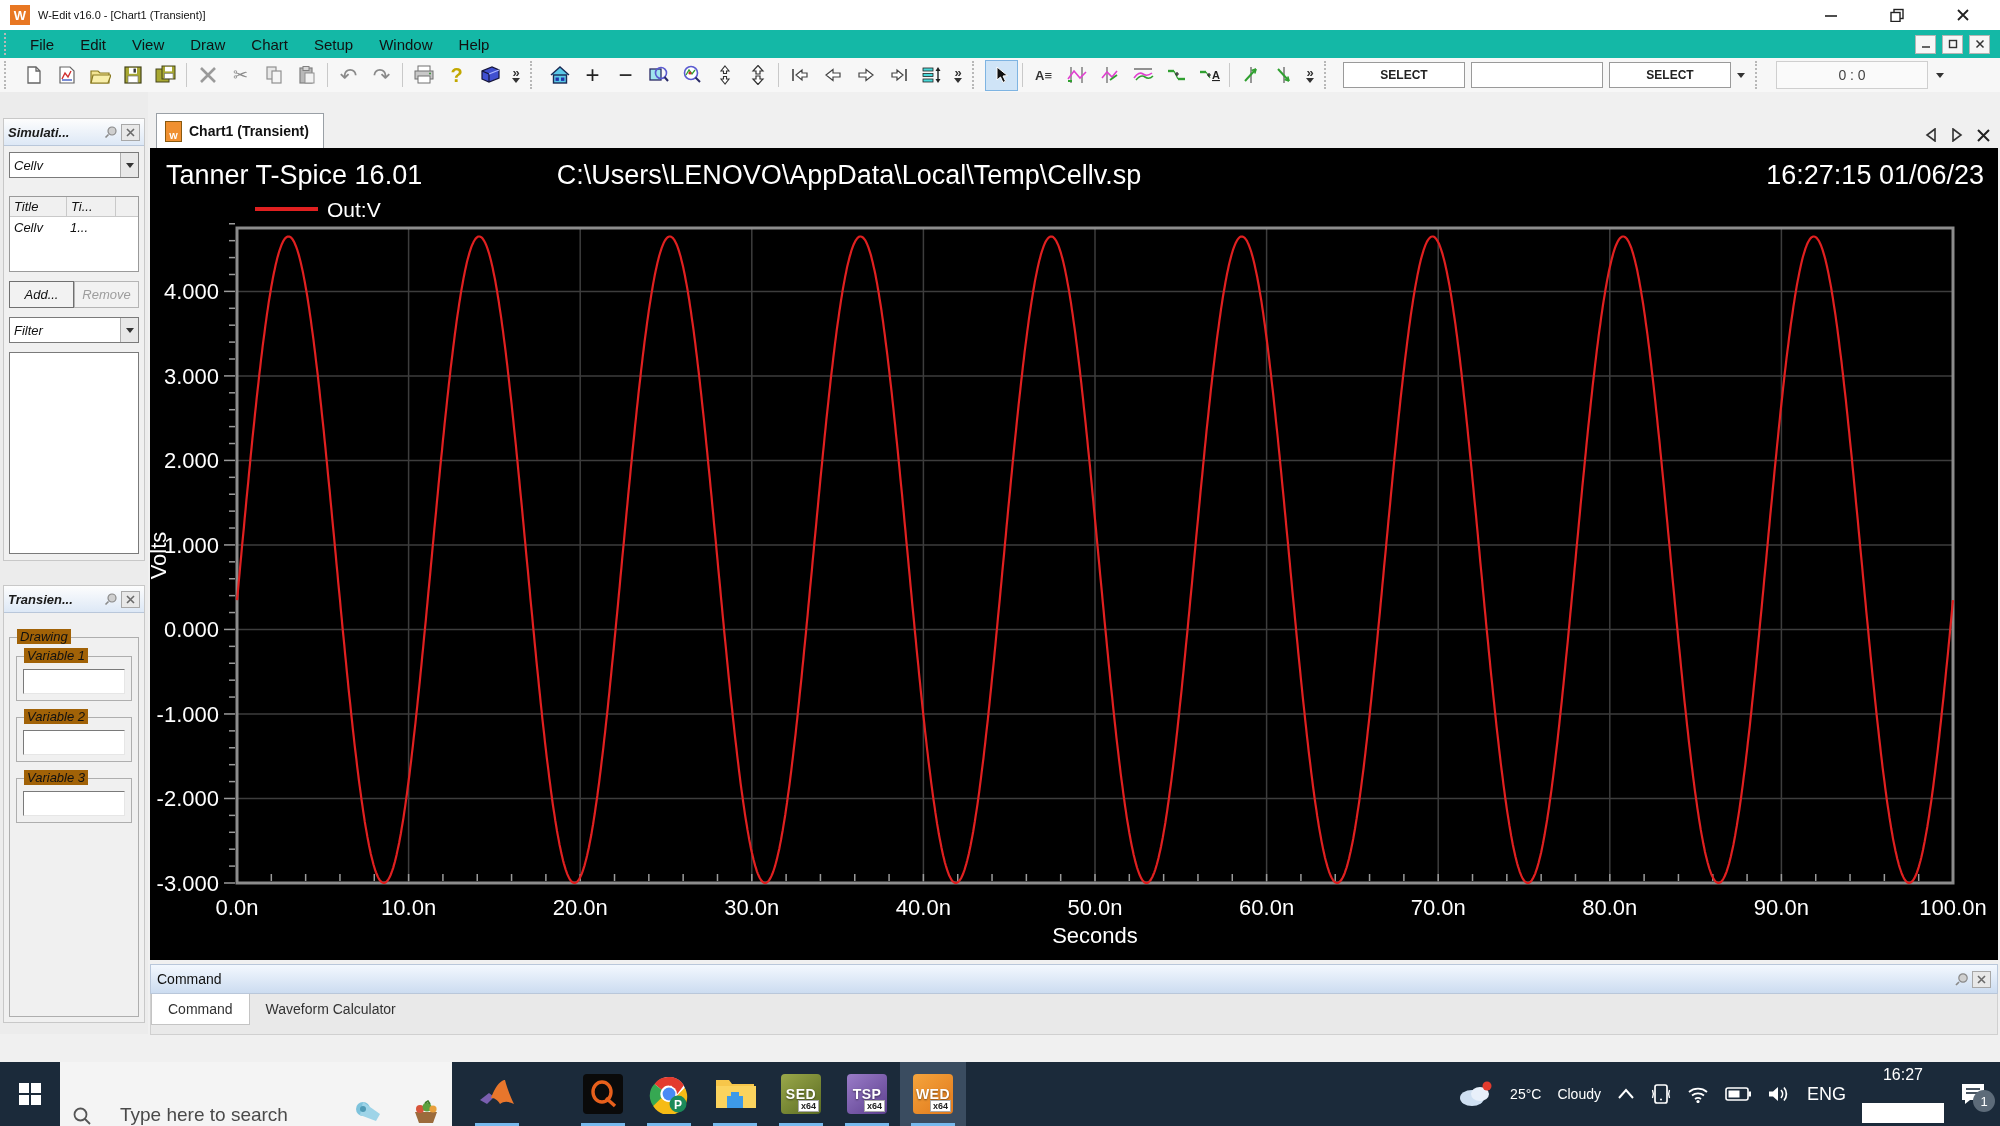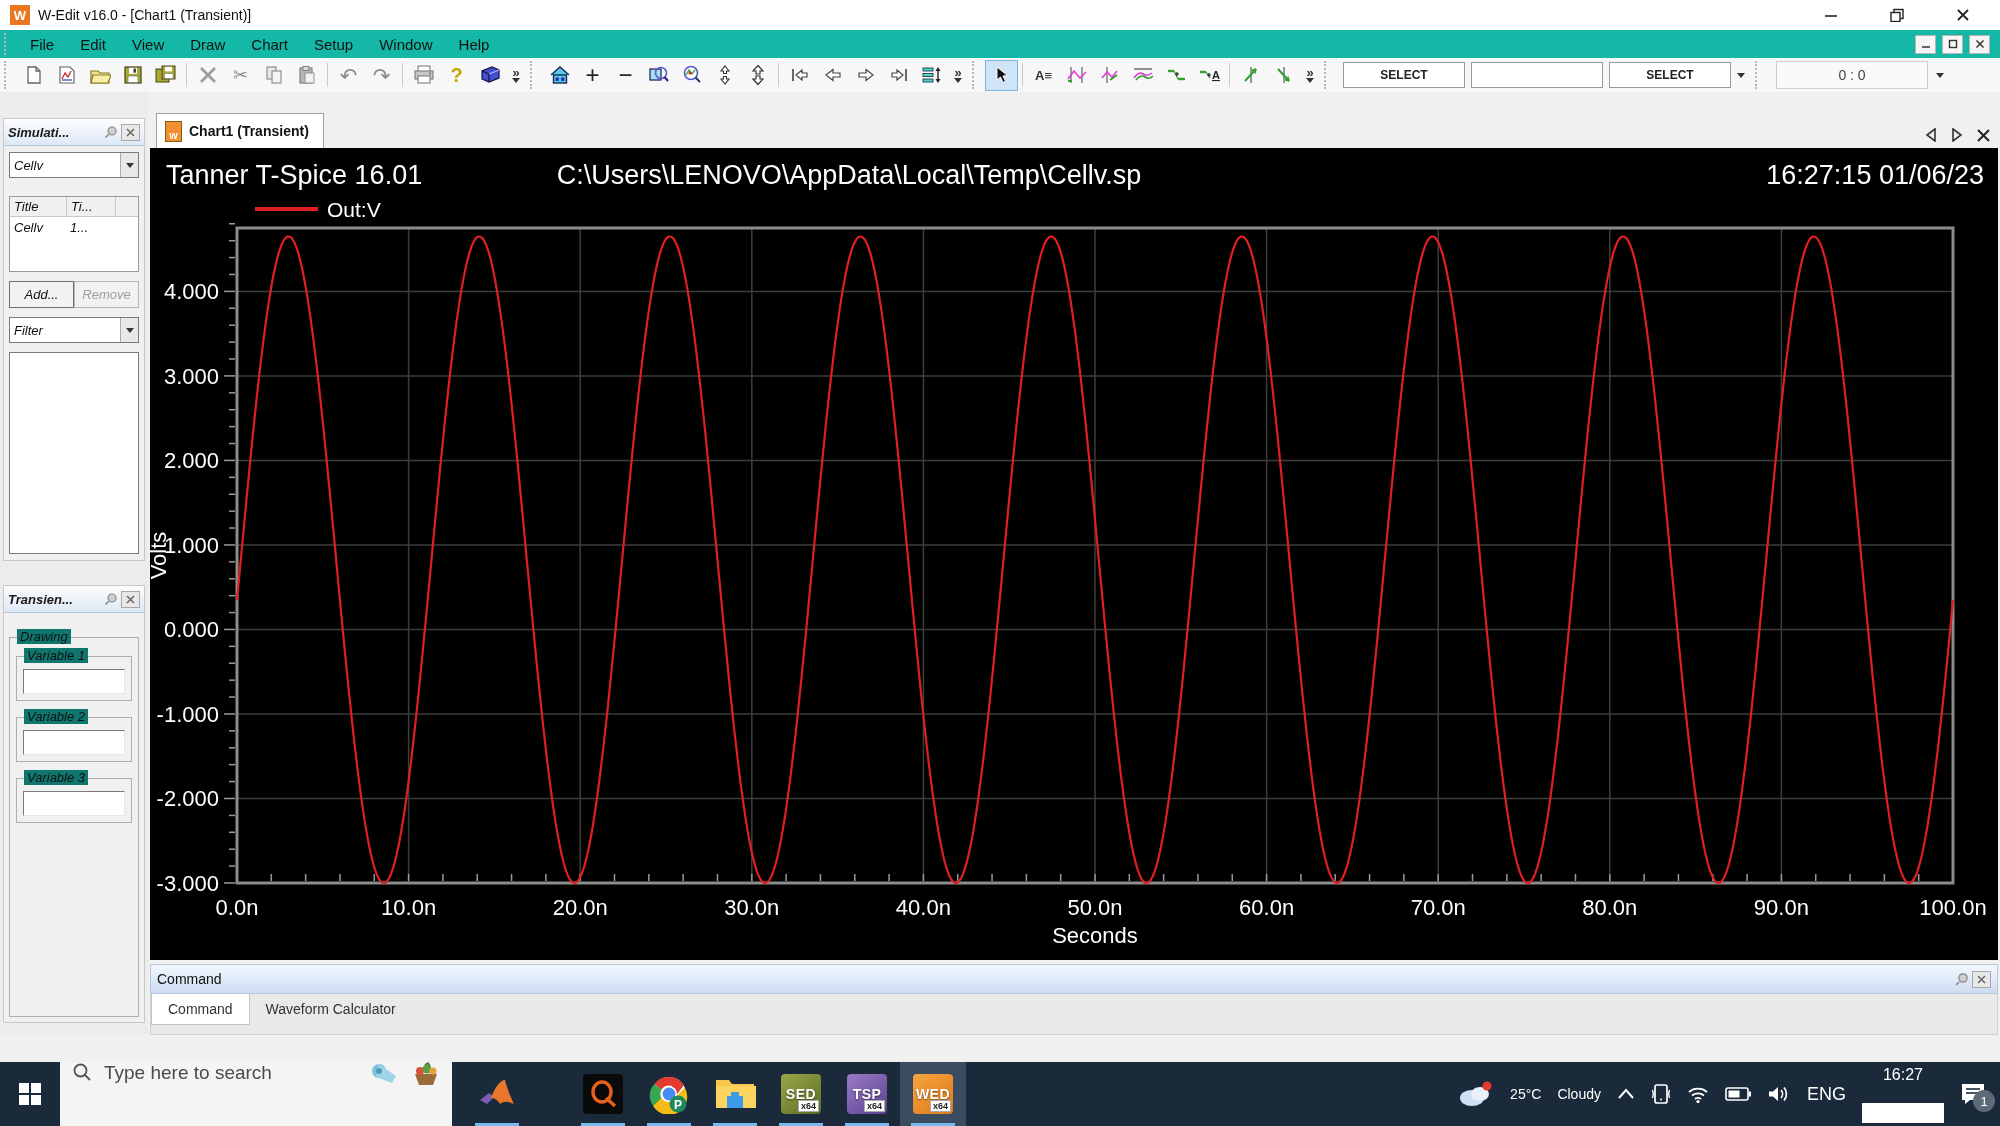--- a/index.html
+++ b/index.html
@@ -2,21 +2,21 @@
 <html><head>
 <meta charset="utf-8">
 <style>
   html,body{margin:0;padding:0;background:#444;}
   #app{position:relative;width:2000px;height:1126px;background:#f0f0f0;overflow:hidden;
        font-family:"Liberation Sans",sans-serif;color:#111;}
   
   .titlebar{position:absolute;top:0;left:0;right:0;height:30px;background:#fff;display:flex;align-items:center;}
   .app-ico{width:20px;height:20px;background:#e87722;color:#fff;font-weight:bold;font-size:13px;
            display:flex;align-items:center;justify-content:center;margin:0 8px 0 10px;}
-  .title-text{font-size:14px;}
+  .title-text{font-size:11px;}
   .winbtns{margin-left:auto;display:flex;align-items:center;gap:48px;padding-right:28px;}
   .winbtn{width:18px;height:18px;display:flex;align-items:center;justify-content:center;cursor:default;}
   
   .menubar{position:absolute;top:30px;left:0;right:0;height:28px;background:#14b8a6;display:flex;align-items:center;border-bottom:1px solid #e3e3e3;}
   .grip{width:7px;height:80%;border-left:2px dotted #b8b8b8;margin:0 4px;}
   .menu-item{padding:3px 13px;font-size:15px;}
   .mdibtns{margin-left:auto;display:flex;gap:6px;padding-right:10px;}
   .mdibtn{width:19px;height:17px;border:1px solid #b5b5b5;background:#f6f6f6;display:flex;align-items:center;justify-content:center;}
   
   .toolbar{position:absolute;top:58px;left:0;right:0;height:34px;background:#f7f7f7;border-bottom:1px solid #dcdcdc;display:flex;align-items:center;}
@@ -48,21 +48,21 @@
   .mt-head{display:flex;background:#f0f0f0;border-bottom:1px solid #c9c9c9;}
   .mt-head div{padding:2px 4px;border-right:1px solid #c9c9c9;}
   .mt-row{display:flex;}
   .mt-row div{padding:3px 4px;}
   .c1{width:48px;} .c2{width:40px;}
   .btn-row{display:flex;gap:0;margin-top:9px;}
   .sbtn{flex:1;height:25px;background:#f2f2f2;border:1px solid #707070;font-size:13px;display:flex;align-items:center;justify-content:center;}
   .sbtn.disabled{color:#9d9d9d;border-color:#b5b5b5;}
   .listbox{margin-top:9px;height:200px;background:#fff;border:1px solid #7a7a7a;}
   .group{border:1px solid #aeaeae;position:relative;padding:12px 6px 6px 6px;}
-  .group-label{position:absolute;top:-9px;left:7px;background:#0f766e;padding:0 3px;font-size:13px;}
+  .group-label{position:absolute;top:-9px;left:7px;background:#a16207;padding:0 3px;font-size:13px;}
   .win-input{height:23px;background:#fff;border:1px solid;border-color:#7a7a7a #e6e6e6 #e6e6e6 #7a7a7a;}
   
   .doc{position:absolute;left:148px;right:0;top:0;height:100%;background:#f0f0f0;}
   .tabbar{position:relative;height:56px;}
   .tab{position:absolute;left:8px;bottom:0;height:34px;background:#fff;border:1px solid #9aa0a6;border-bottom:none;
        display:flex;align-items:center;padding:0 14px 0 8px;font-size:14px;font-weight:bold;}
   .tab-ico{width:15px;height:19px;background:#f09030;border:1px solid #8a5a10;margin-right:7px;position:relative;}
   .tab-ico span{position:absolute;bottom:0;left:0;right:0;text-align:center;font-size:9px;color:#fff;font-weight:bold;}
   .tabnav{position:absolute;right:10px;bottom:6px;display:flex;gap:14px;align-items:center;}
   .chart-wrap{position:absolute;top:56px;left:2px;right:2px;height:812px;background:#000;}
@@ -75,21 +75,21 @@
   .cmd-tab.active{background:#fff;border:1px solid #c4c4c4;border-top:none;font-weight:normal;}
   
   .statusbar{position:absolute;top:1034px;left:0;right:0;height:28px;background:#f0f0f0;border-top:1px solid #d9d9d9;
              display:flex;align-items:stretch;font-size:14px;}
   .st-cell{display:flex;align-items:center;padding:0 8px;border-left:1px solid #dddddd;}
   .st-sel{flex:1;border-left:none;background:#f6f6f6;}
   .st-dim{color:#a6a6a6;}
   
   .taskbar{position:absolute;top:1062px;left:0;right:0;height:64px;background:#1b2a3a;display:flex;align-items:center;color:#fff;}
   .tk-start{width:60px;height:100%;display:flex;align-items:center;justify-content:center;}
-  .tk-search{width:392px;height:100%;background:#f4f4f4;color:#4a4a4a;display:flex;align-items:flex-start;gap:12px;padding:0 12px;box-sizing:border-box;}
+  .tk-search{width:392px;height:100%;background:#f4f4f4;color:#4a4a4a;display:flex;align-items:flex-end;gap:28px;padding:0 12px;box-sizing:border-box;}
   .tk-search .ph{font-size:19px;flex:1;}
   .tk-apps{display:flex;align-items:center;height:100%;margin-left:12px;}
   .tk-slot{width:66px;height:100%;display:flex;align-items:center;justify-content:center;position:relative;}
   .tk-slot.gap{width:40px;}
   .tk-slot.active{background:#3a4c60;}
   .tk-underline{position:absolute;bottom:0;left:11px;width:44px;height:3px;background:#76b9ed;}
   .tileico{width:40px;height:40px;border-radius:4px;position:relative;display:flex;flex-direction:column;align-items:center;justify-content:center;}
   .tileico .big{font-weight:bold;font-size:14px;color:#fff;letter-spacing:.5px;text-shadow:0 1px 2px rgba(0,0,0,.5);}
   .tileico .x64{position:absolute;right:2px;bottom:2px;background:#ffffff;color:#222;font-size:9px;font-weight:bold;padding:0 2px;border:1px solid #00000055;}
   .tk-right{margin-left:auto;display:flex;align-items:center;gap:16px;padding-right:14px;height:100%;}

